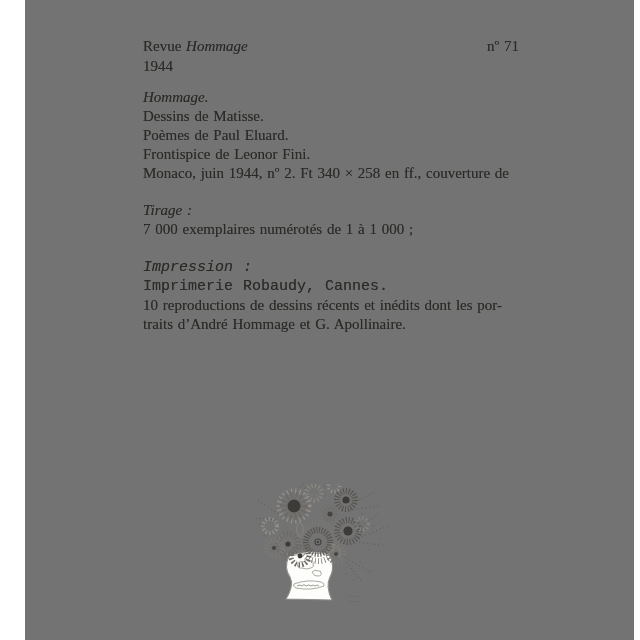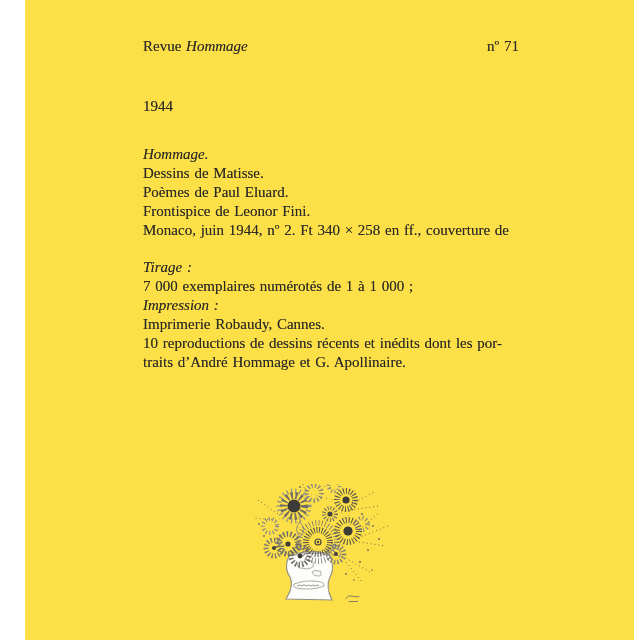--- a/index.html
+++ b/index.html
@@ -4,47 +4,47 @@
 <title>Revue Hommage</title>
 <style>
   html,body{margin:0;padding:0;}
   body{
     width:640px;height:640px;position:relative;overflow:hidden;
     background:#ffffff;
     font-family:"Liberation Serif","DejaVu Serif",serif;
   }
   .page{
     position:absolute;inset:0;
-    background:#fde047;
+    background:#737373;
   }
   .scan-edge-left{
     position:absolute;left:0;top:0;width:25px;height:640px;
     background:#ffffff;
   }
   .scan-edge-right{
     position:absolute;right:0;top:0;width:6px;height:640px;
     background:#fefefe;
   }
   .content{
     position:absolute;left:143px;top:36px;width:376px;
     color:#2b2a27;
     font-size:15px;line-height:19px;
     word-spacing:1px;
     text-shadow:0 0 0.45px rgba(48,46,42,.55);
   }
   .hdr-line{
     display:flex;justify-content:space-between;align-items:baseline;
     line-height:20px;
   }
-  .year{line-height:20px;margin-top:40px;}
+  .year{line-height:20px;}
   .it{font-style:italic;}
   .line{white-space:nowrap;}
-  .desc{margin-top:29px;}
+  .desc{margin-top:12px;}
   .tirage{margin-top:18px;}
-  .impression{}
+  .impression{margin-top:19px;font-family:Liberation Mono, monospace;}
   .note{}
   .illustration{
     position:absolute;left:242px;top:484px;width:156px;height:128px;
   }
 </style>
 </head>
 <body>
 
 <div class="page">
   <div class="scan-edge-left"></div>

